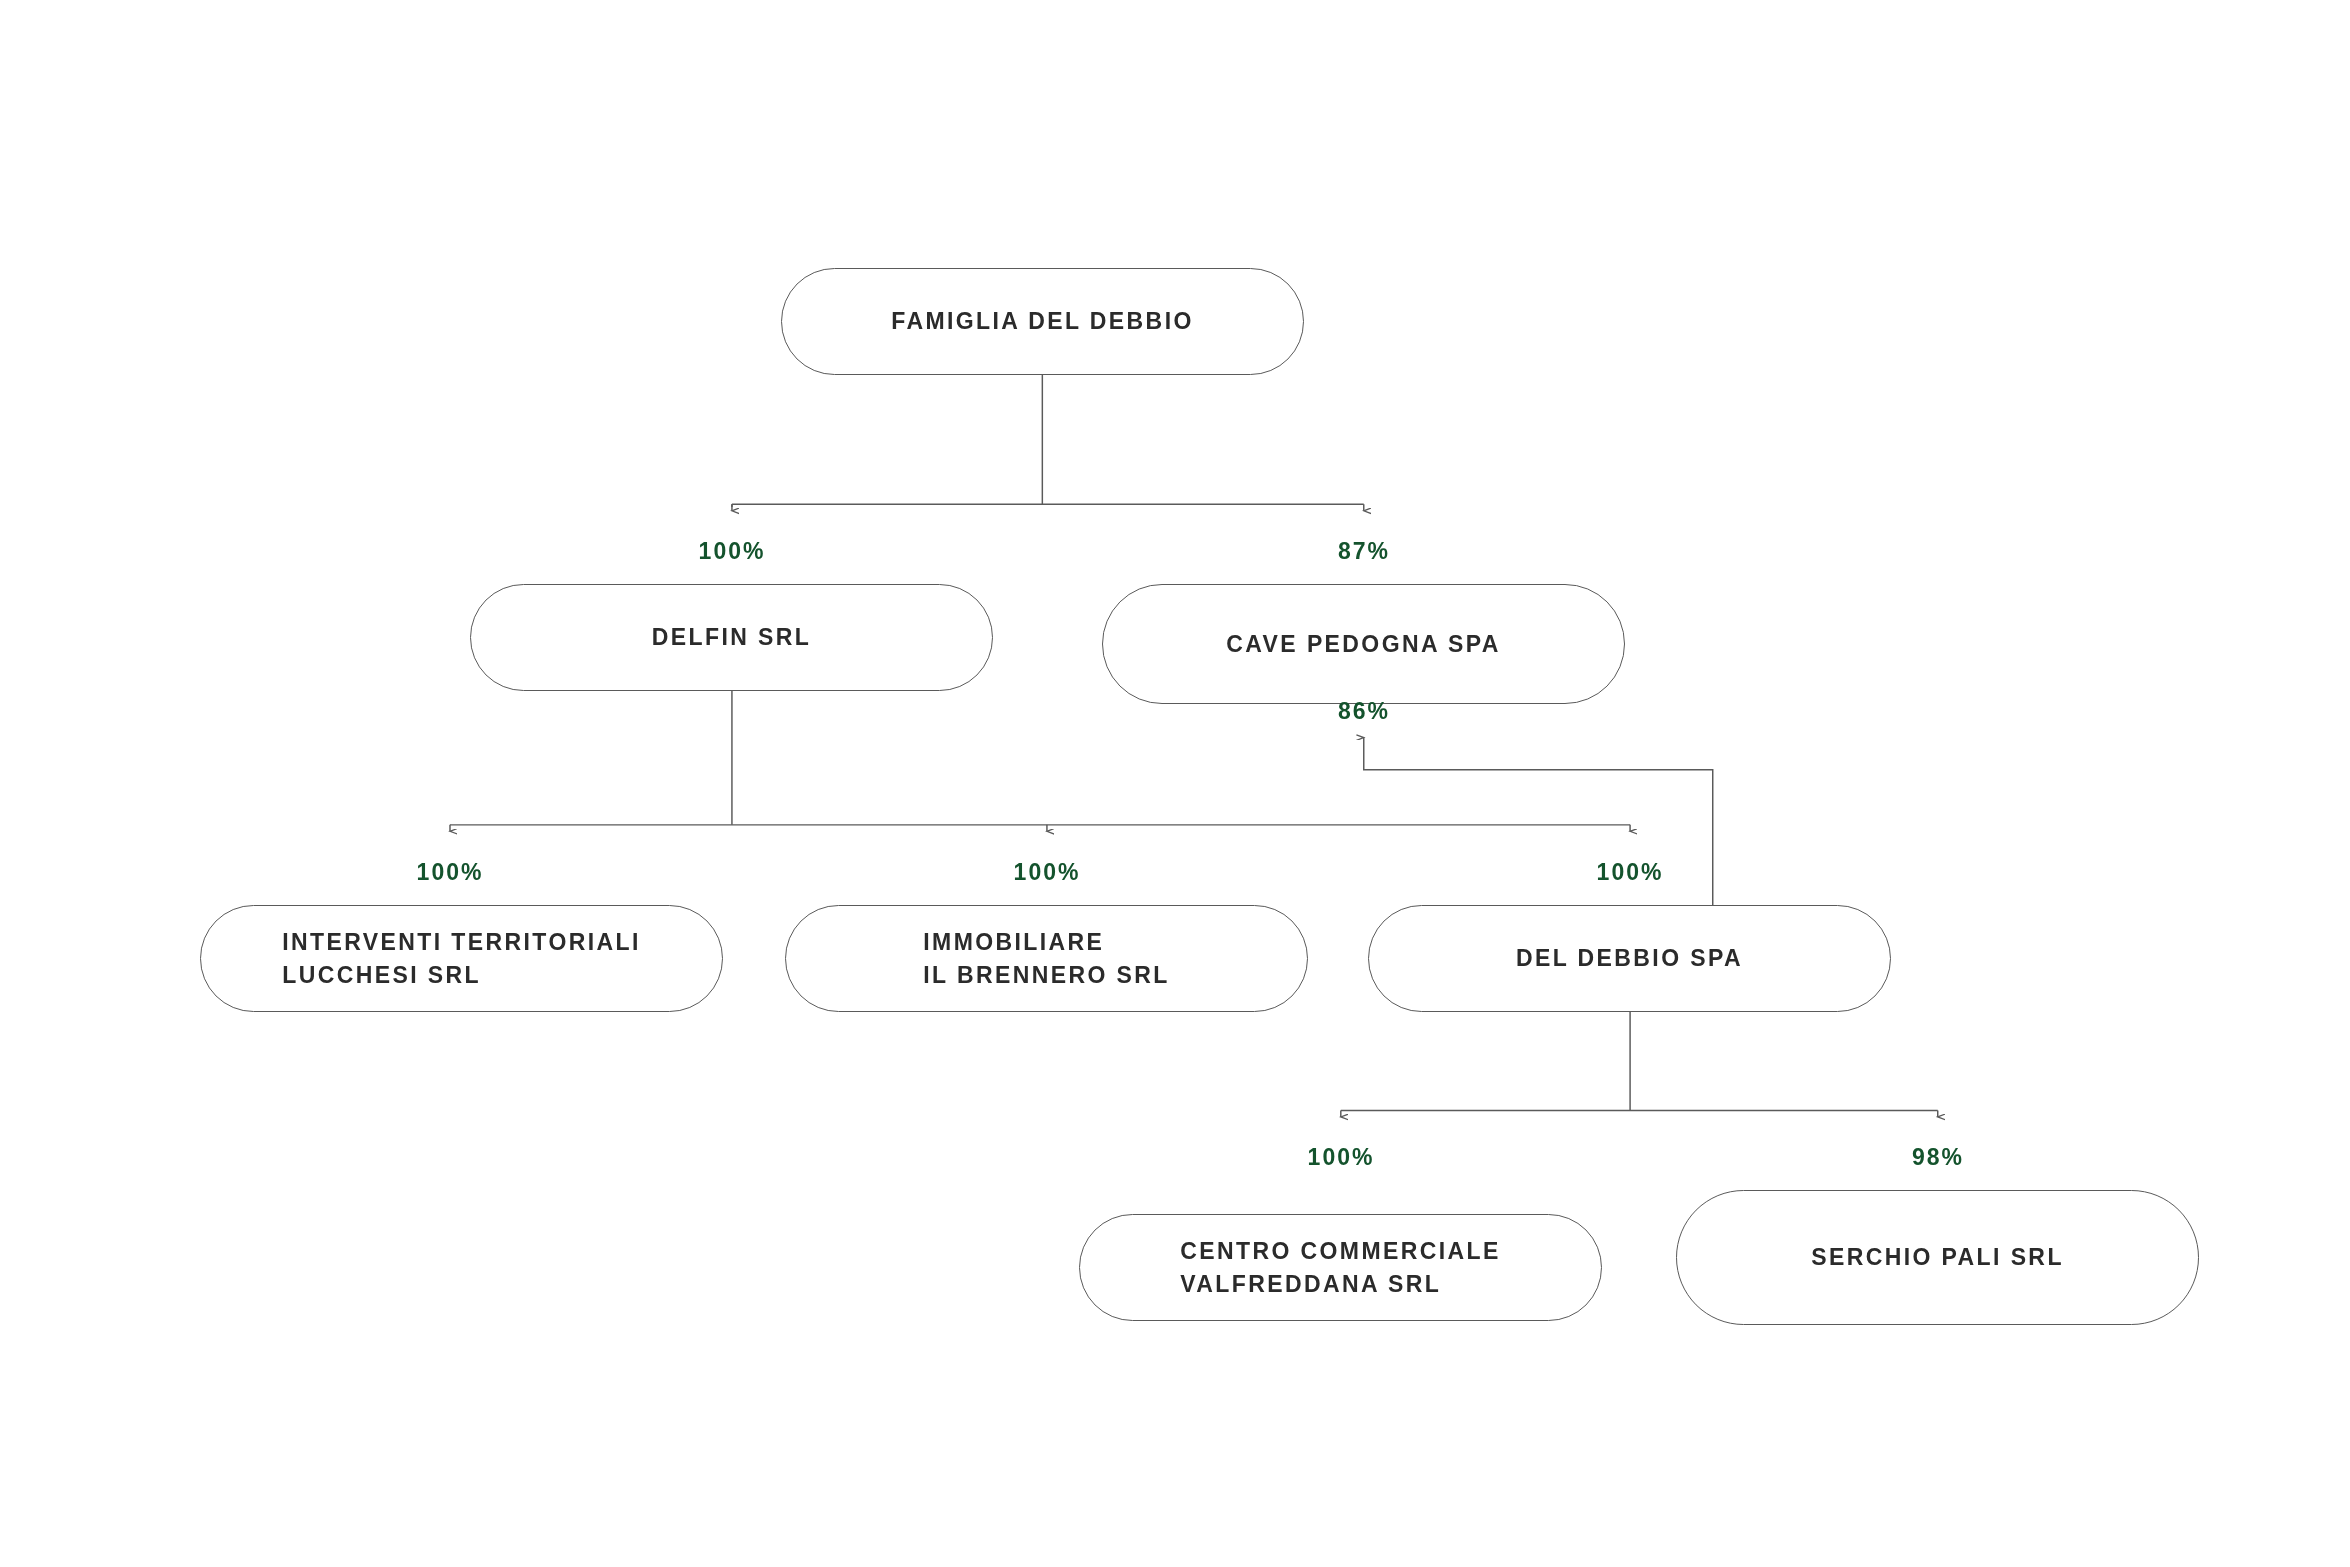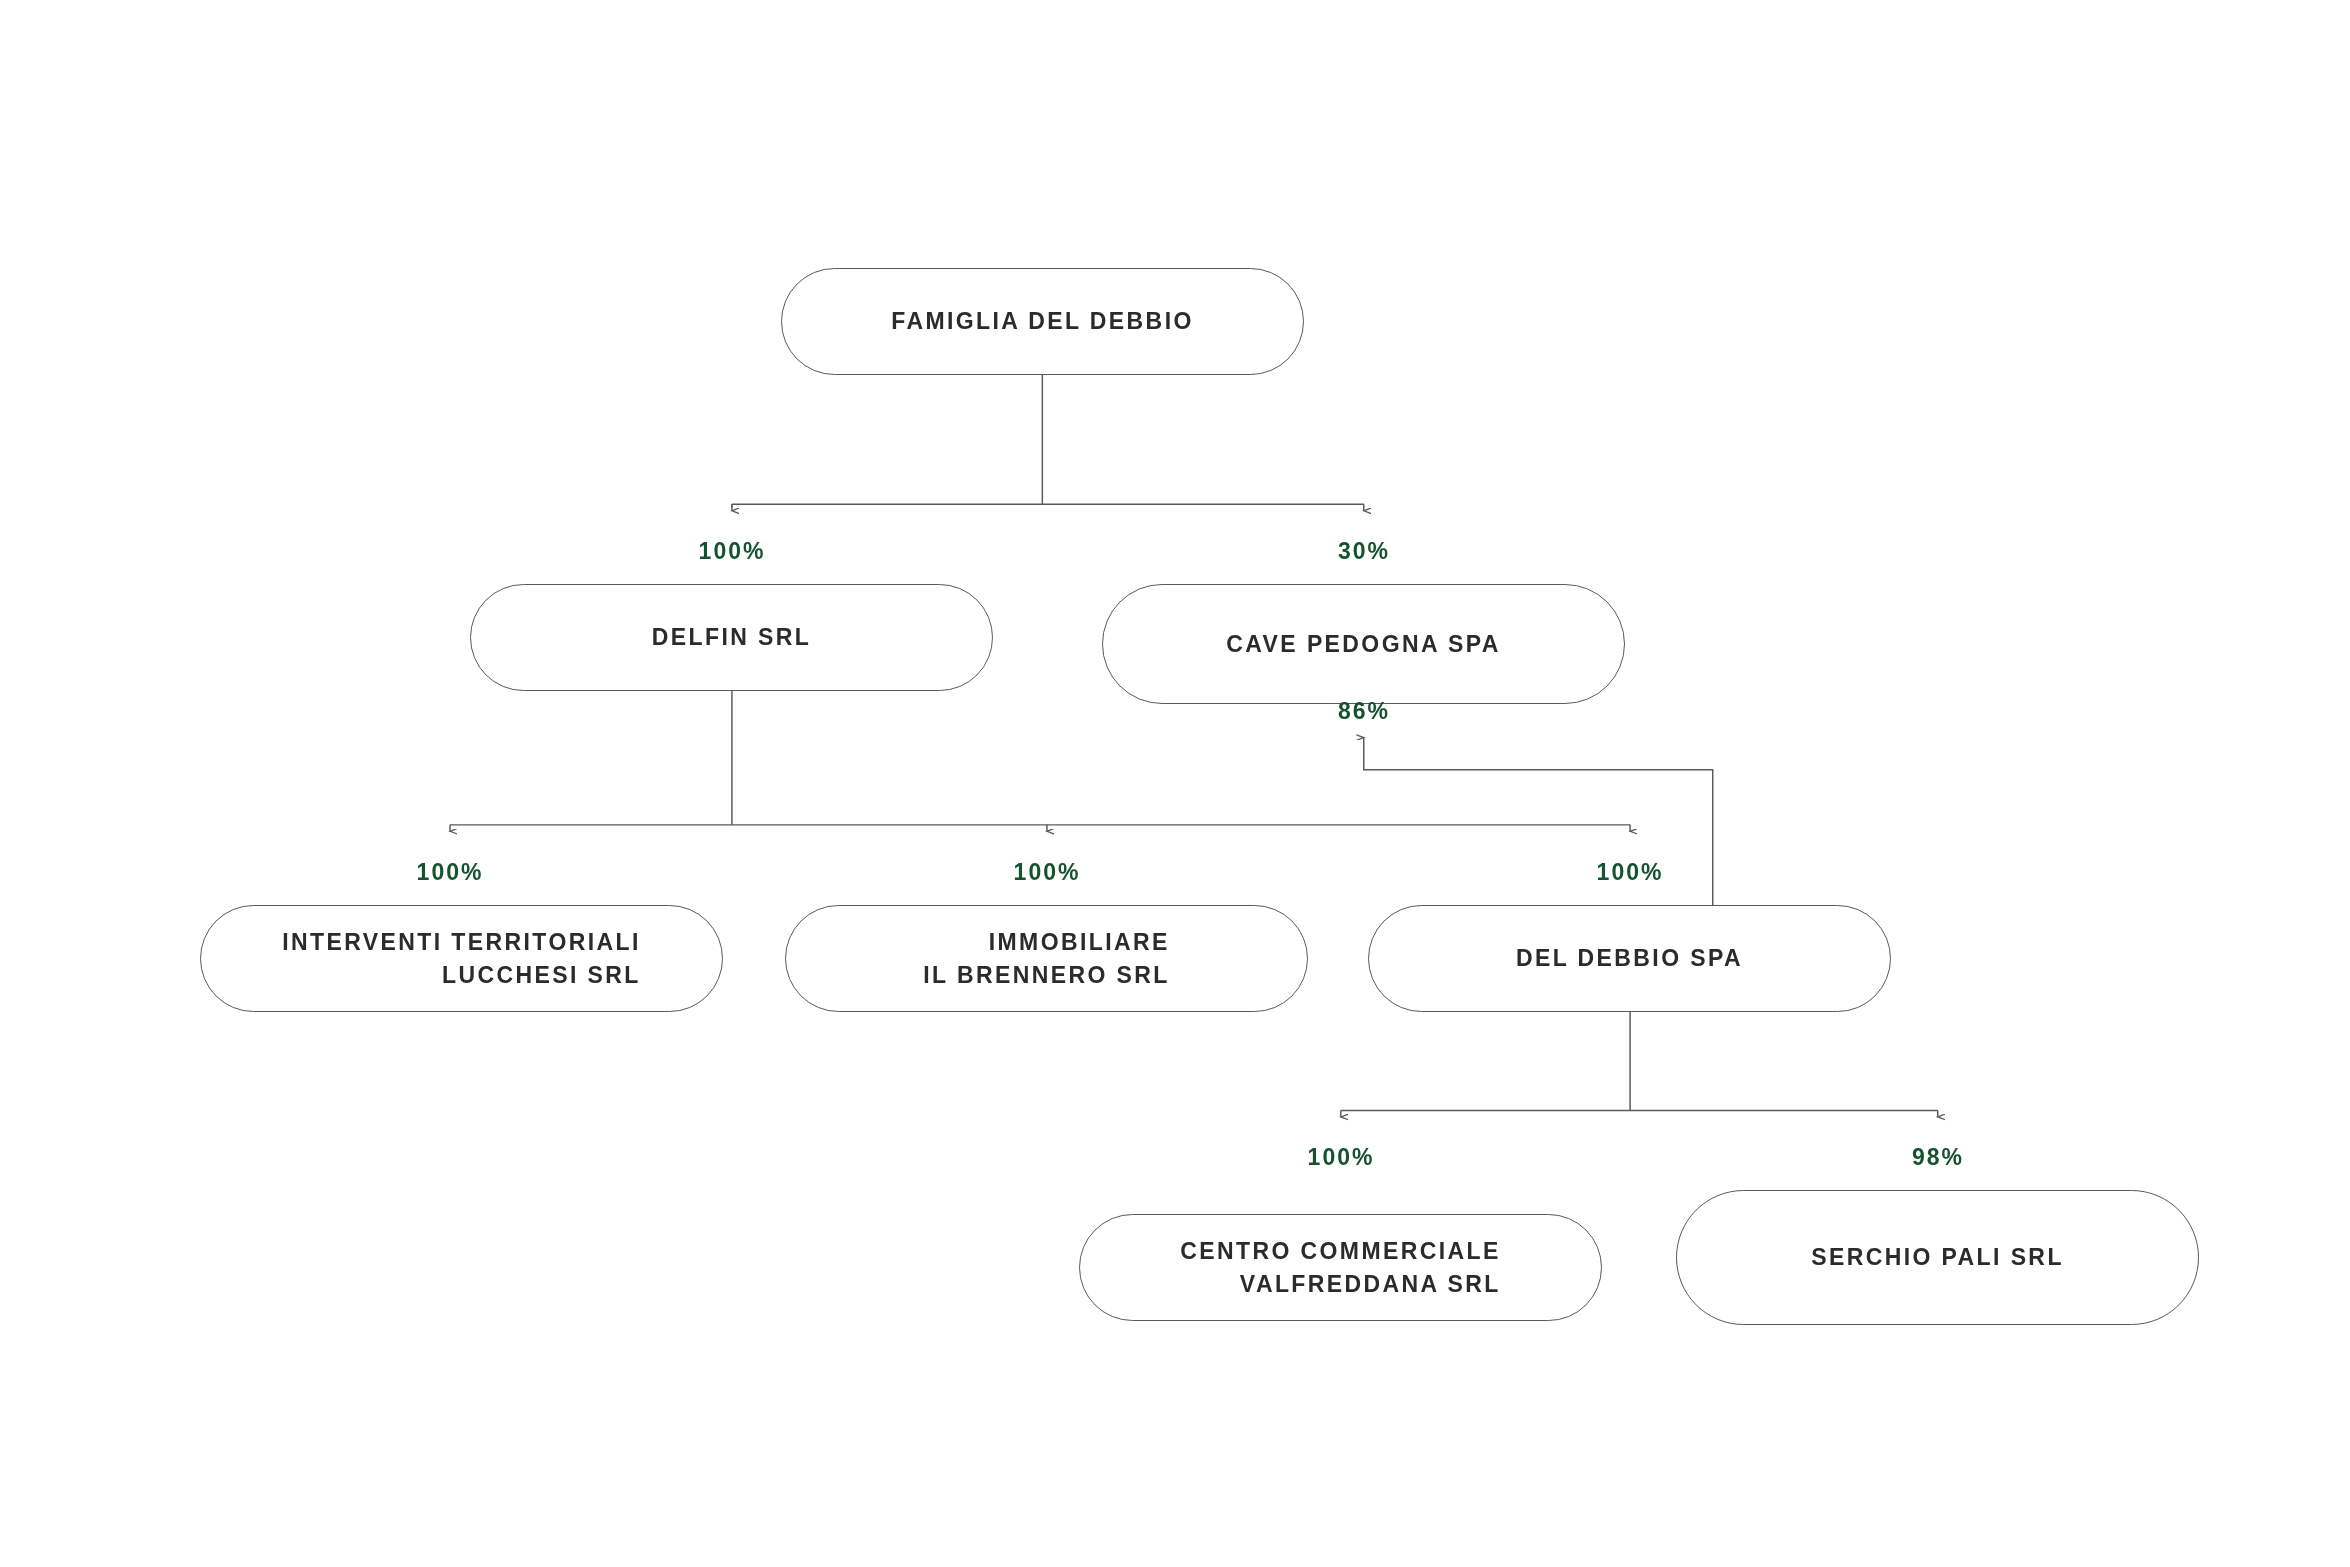--- a/index.html
+++ b/index.html
@@ -32,21 +32,21 @@
 
   .node {
     position: absolute;
     box-sizing: border-box;
     border: 1.5px solid #5a5a5a;
     border-radius: 917px;
     background: #ffffff;
     display: flex;
     align-items: center;
     justify-content: center;
-    text-align: right;
+    text-align: left;
   }
 
   .node-label {
     font-family: "Liberation Sans", sans-serif;
     font-weight: 700;
     font-size: 23px;
     letter-spacing: 2.4px;
     line-height: 1.42;
     color: #2b2b2b;
     white-space: pre-line;
@@ -137,21 +137,21 @@
     <span class="node-label">CENTRO COMMERCIALE
 VALFREDDANA SRL</span>
   </div>
 
   <div class="node" style="left:1676px; top:1190px; width:523px; height:135px;">
     <span class="node-label">SERCHIO PALI SRL</span>
   </div>
 
   <div class="pct-label" style="left:732px; top:538px;">100%</div>
 
-  <div class="pct-label" style="left:1364px; top:538px;">30%</div>
+  <div class="pct-label" style="left:1364px; top:538px;">87%</div>
 
   <div class="pct-label" style="left:450px; top:859px;">100%</div>
 
   <div class="pct-label" style="left:1047px; top:859px;">100%</div>
 
   <div class="pct-label" style="left:1630px; top:859px;">100%</div>
 
   <div class="pct-label" style="left:1364px; top:698px;">86%</div>
 
   <div class="pct-label" style="left:1341px; top:1144px;">100%</div>

